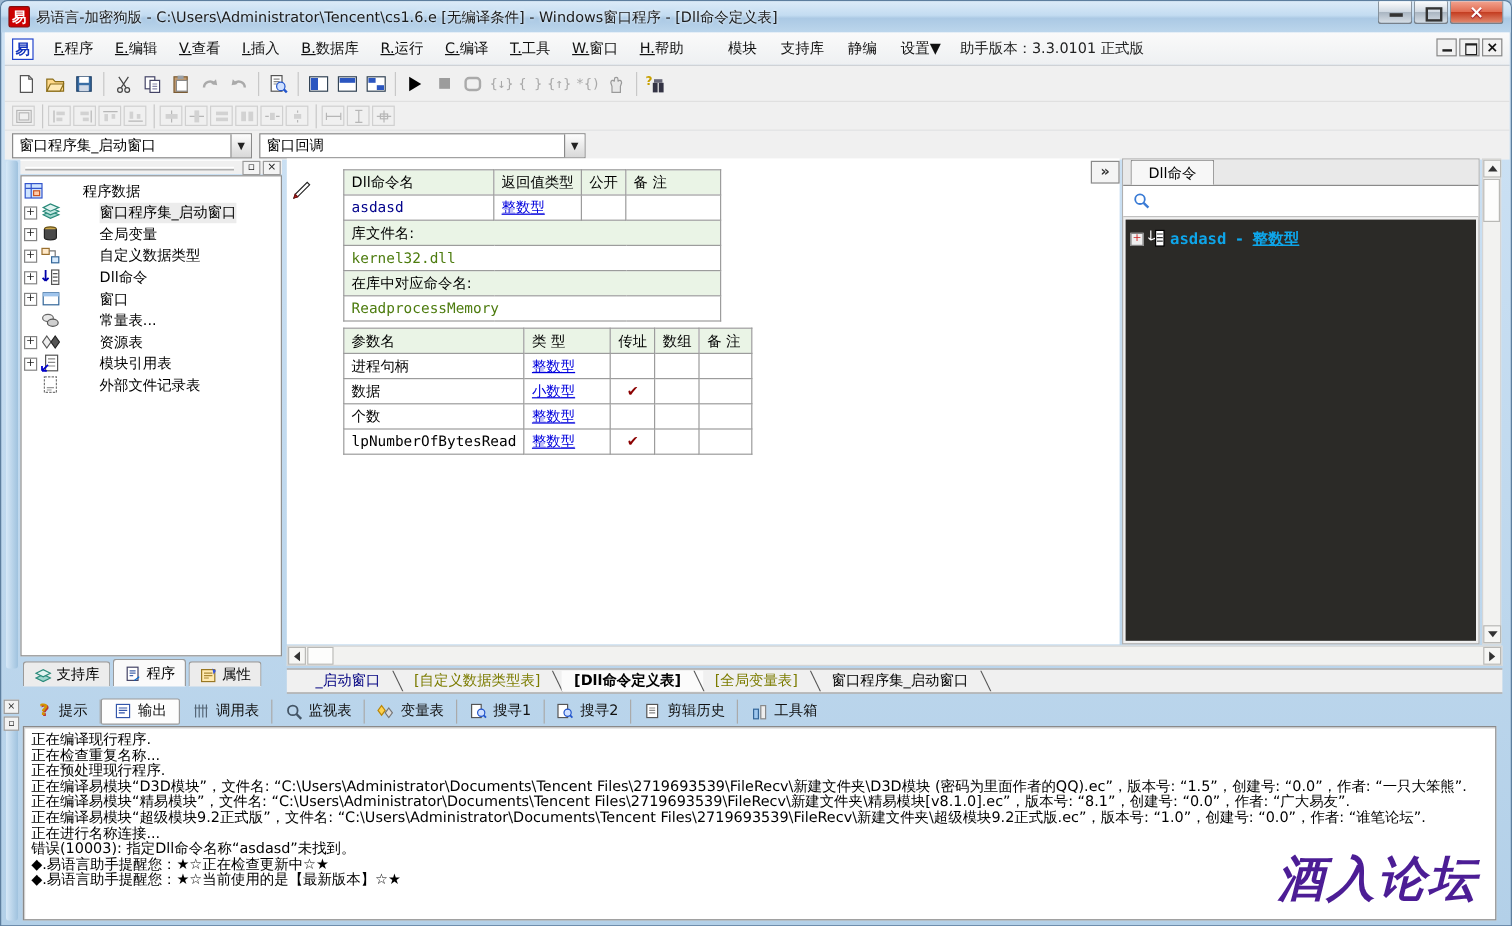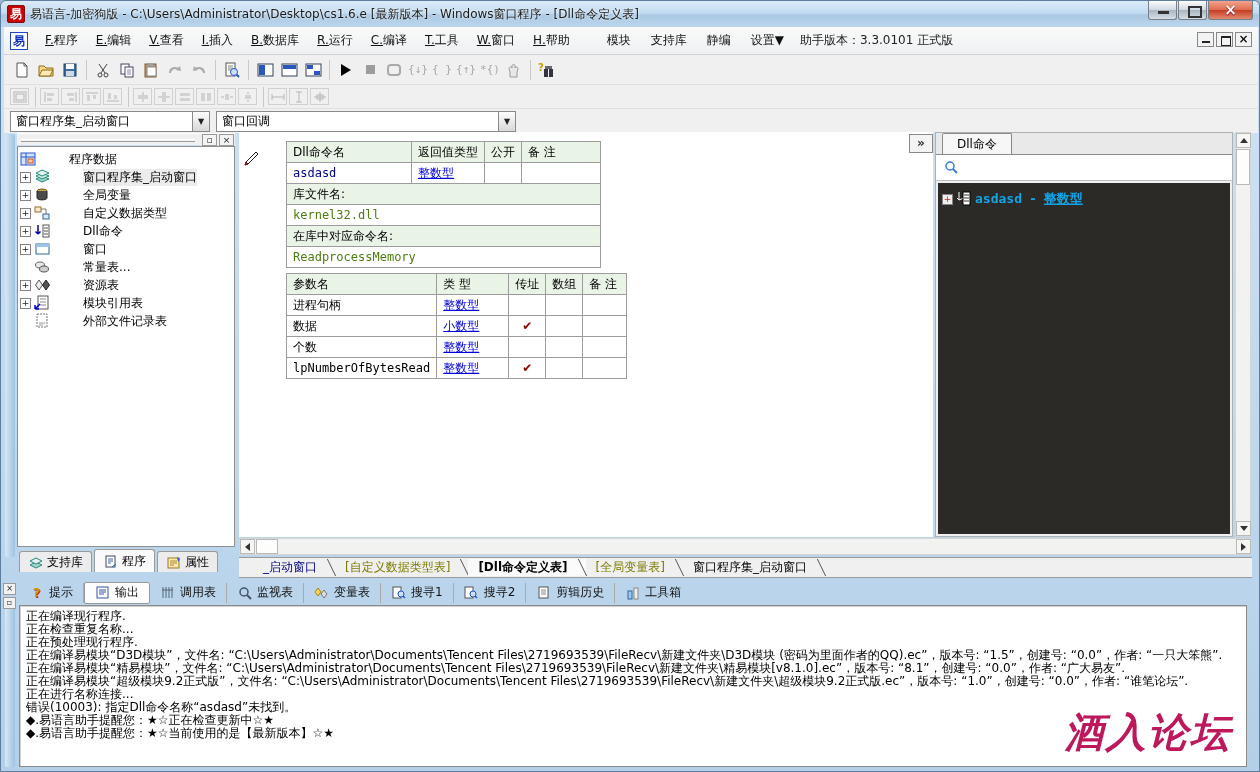--- a/index.html
+++ b/index.html
@@ -134,30 +134,30 @@
   .oxb { width:13px; height:12px; border:1px solid #9a9a9a; background:#f2f2f2; font-size:8px; line-height:10px; text-align:center; color:#222; margin-bottom:2px; }
   .otabs { left:18px; top:580px; height:23px; display:flex; align-items:center; }
   .otab { display:flex; align-items:center; gap:5px; height:20px; padding:0 10px; border-right:1px solid #aaa; color:#111; }
   .otab.active { border:1px solid #9a9a9a; background:#fdfdfd; border-radius:2px; height:22px; }
   .oti { display:inline-flex; width:15px; height:14px; align-items:center; justify-content:center; }
   .hint-q { color:#d49400; font-weight:bold; font-size:13px; text-shadow:1px 1px 0 #b33; }
   .obox { left:18px; top:604px; width:1228px; height:162px; background:#fff; border:1px solid #8a8a8a;
       box-shadow:inset 1px 1px 0 #d0d0d0; padding:4px 6px; overflow:hidden; }
   .oline { white-space:pre; font-size:12px; line-height:13px; color:#000; }
   .watermark { position:absolute; right:14px; bottom:6px; font-size:40px; font-weight:bold; font-style:italic;
-      color:#be185d; letter-spacing:2px; font-family:"DejaVu Sans",sans-serif; }
+      color:#4c1d95; letter-spacing:2px; font-family:"DejaVu Sans",sans-serif; }
 </style>
 </head>
 <body>
 
 <div id="win">
 
   <div class="abs titlebar">
     <div class="appicon">易</div>
-    <div class="title-text">易语言-加密狗版 - C:\Users\Administrator\Desktop\cs1.6.e [最新版本] - Windows窗口程序 - [Dll命令定义表]</div>
+    <div class="title-text">易语言-加密狗版 - C:\Users\Administrator\Tencent\cs1.6.e [无编译条件] - Windows窗口程序 - [Dll命令定义表]</div>
     <div class="winbtns">
       <div class="wbtn min"></div>
       <div class="wbtn max"></div>
       <div class="wbtn close"></div>
     </div>
   </div>
 
   <div class="abs menubar">
     <div class="mdi-icon">易</div>
     <span class="menu-item">F.程序</span>
@@ -396,21 +396,21 @@
           <rect x="4" y="4" width="6" height="4" fill="none" stroke="#888"></rect>
         </svg>
       </div>
   </div>
 
   <div class="abs tbrow crow">
     <div class="combo" style="width:200px">
       <span class="cv">窗口程序集_启动窗口</span>
       <span class="ca">▼</span>
     </div>
-    <div class="combo" style="width:300px">
+    <div class="combo" style="width:272px">
       <span class="cv">窗口回调</span>
       <span class="ca">▼</span>
     </div>
   </div>
 
   <div class="abs glass-strip" style="left:4px;top:133px;width:10px;height:423px"></div>
   <div class="abs glass-strip" style="left:4px;top:604px;width:10px;height:162px"></div>
 
   <div class="abs lgrip">
     <div class="grip-line"></div>

